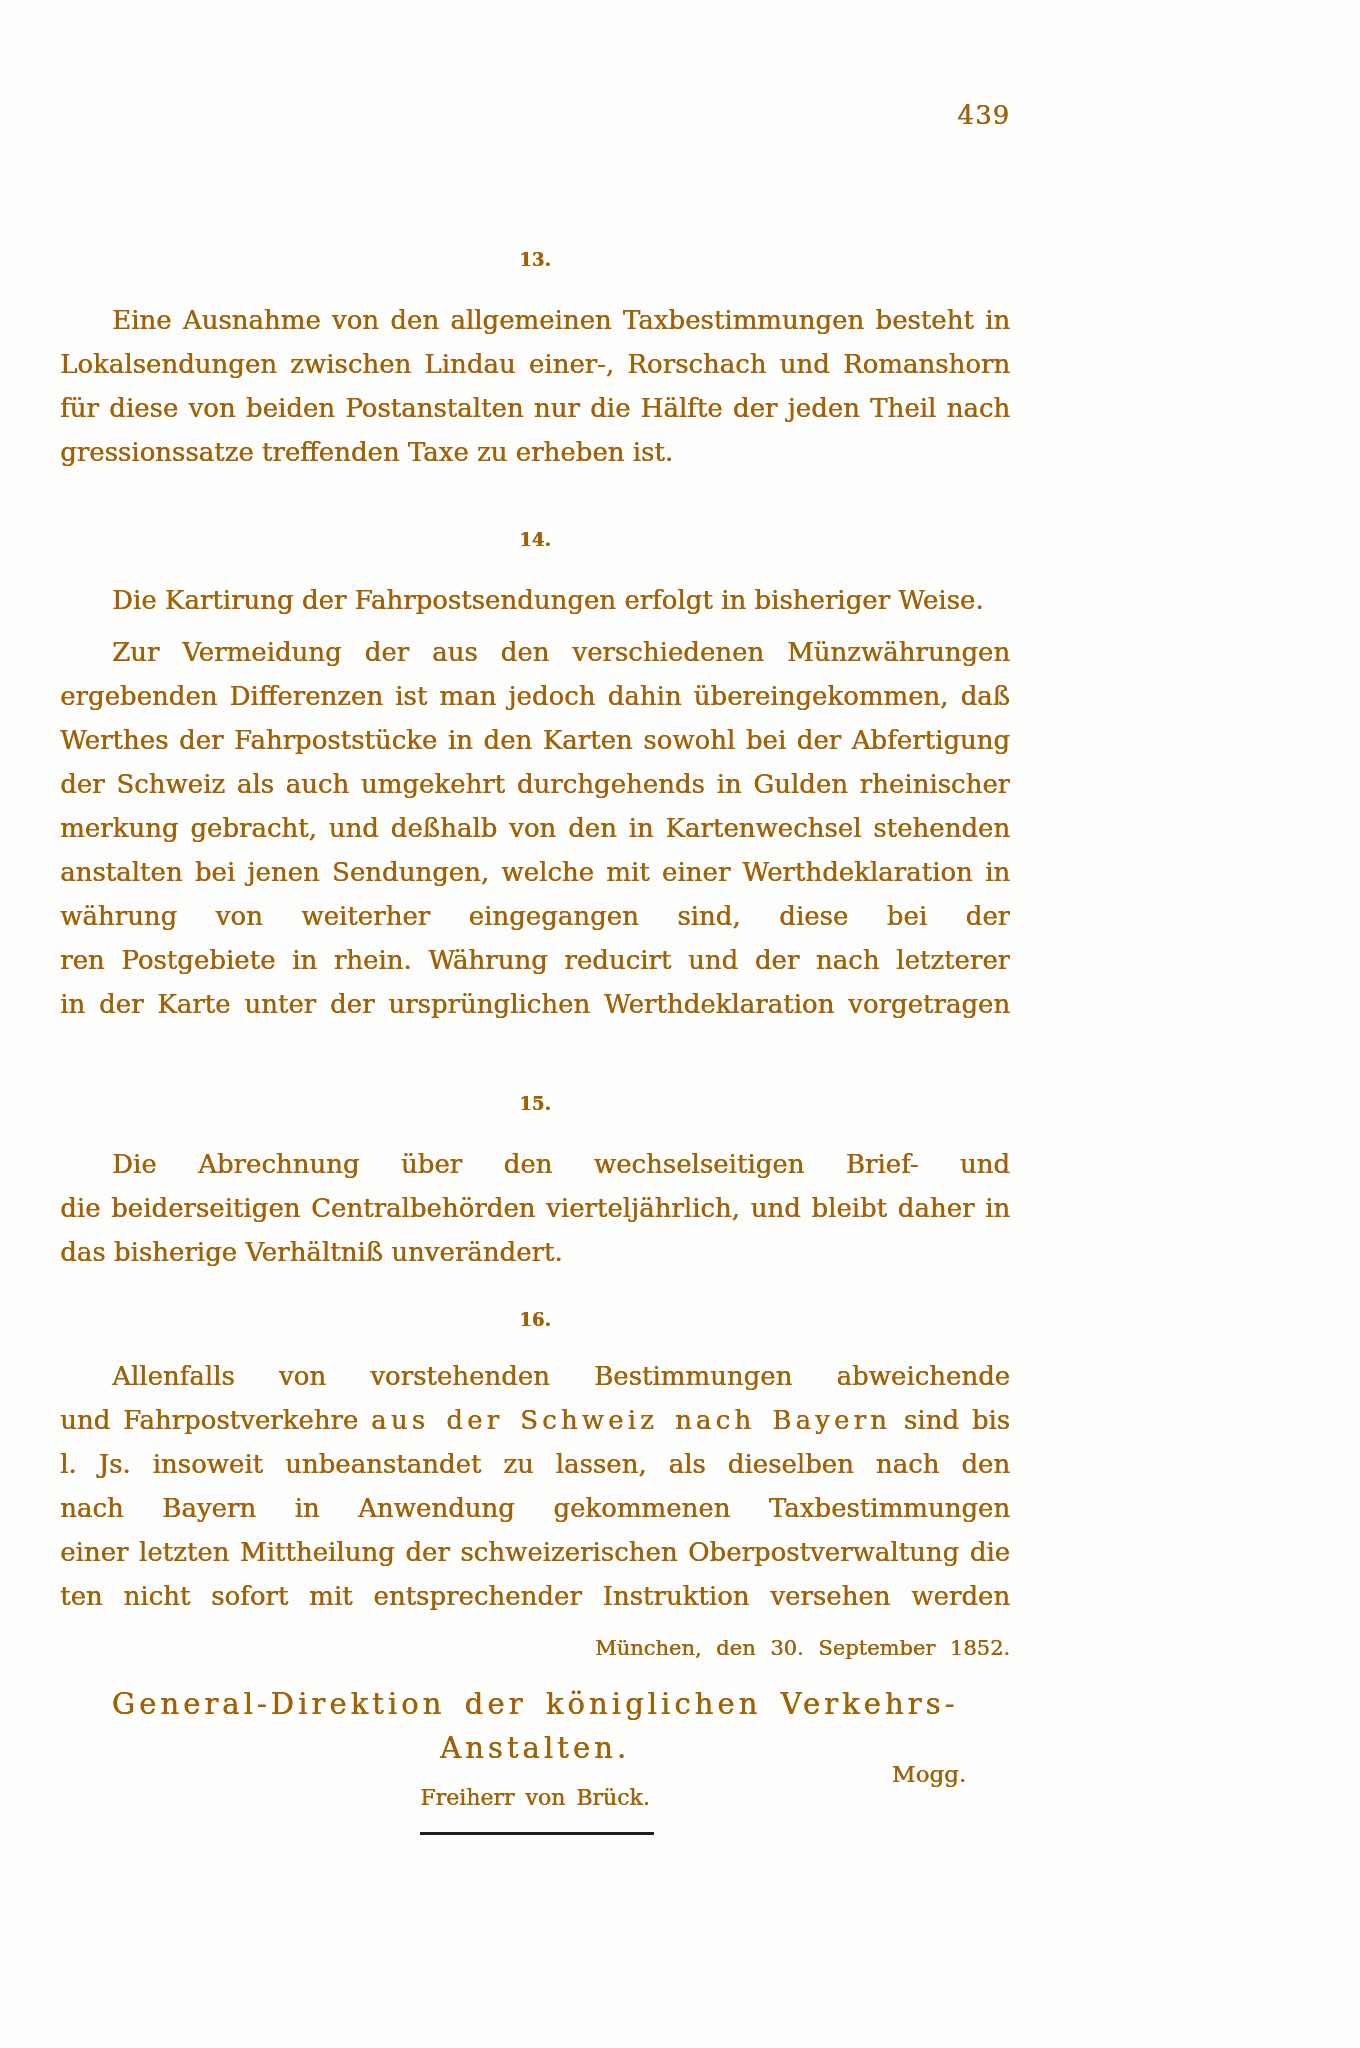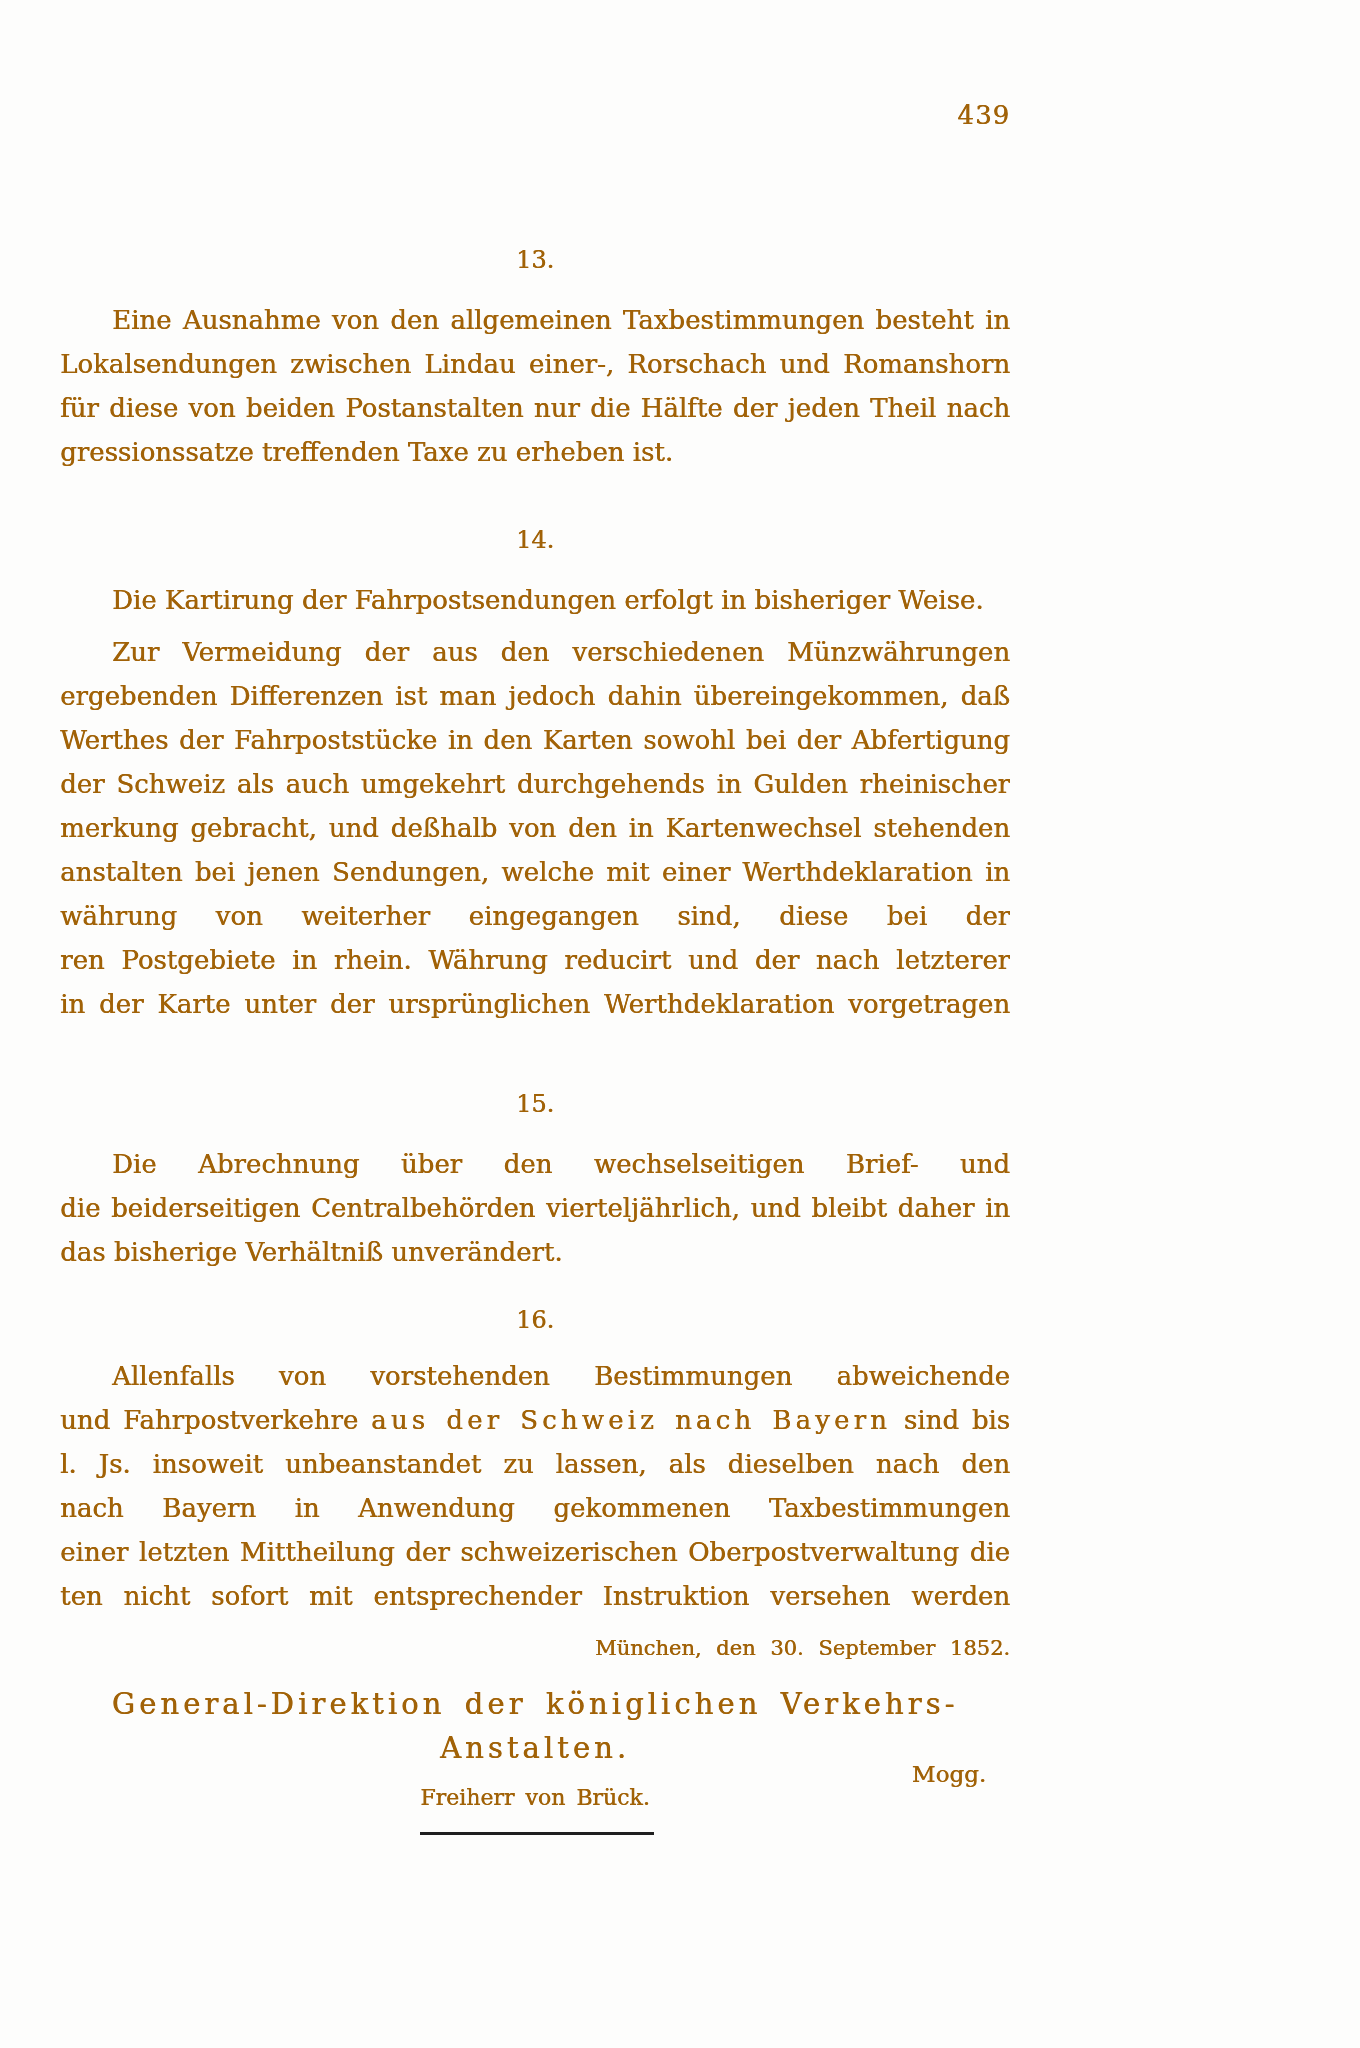--- a/index.html
+++ b/index.html
@@ -16,21 +16,21 @@
     position:absolute;left:60px;top:0;width:950px;height:2048px;
     overflow:hidden;
   }
   .pagenum{
     position:absolute;top:100px;right:350px;
     font-size:26px;letter-spacing:1px;
     text-shadow:0.5px 0 0 currentColor;
   }
   .hd{
     margin:0;text-align:center;
-    font-size:24px;font-weight:normal;line-height:44px;
+    font-size:18px;font-weight:bold;line-height:44px;
     text-shadow:0.5px 0 0 currentColor;
   }
   .hd13{margin:238px 0 16px;}
   .hd14{margin:44px 0 16px;}
   .hd15{margin:56px 0 16px;}
   .hd16{margin:24px 0 12px;}
   .para{margin:0;}
   .para+.para{margin-top:8px;}
   .ln{
     font-size:26px;line-height:44px;height:44px;overflow:hidden;
@@ -52,21 +52,21 @@
     margin-top:12px;text-align:center;
     font-size:29px;line-height:44px;letter-spacing:0.14em;word-spacing:6px;
     text-shadow:0.5px 0 0 currentColor;
   }
   .signatory{
     margin-top:6px;text-align:center;
     font-size:22px;line-height:44px;word-spacing:4px;
     text-shadow:0.45px 0 0 currentColor;
   }
   .countersign{
-    position:absolute;top:1752px;right:374px;
+    position:absolute;top:1752px;right:394px;
     font-size:23px;line-height:44px;
     text-shadow:0.5px 0 0 currentColor;
   }
   .rule{
     position:absolute;top:1832px;left:420px;width:234px;height:3px;
     background:#1f1f1f;
   }
 </style>
 </head>
 <body>

